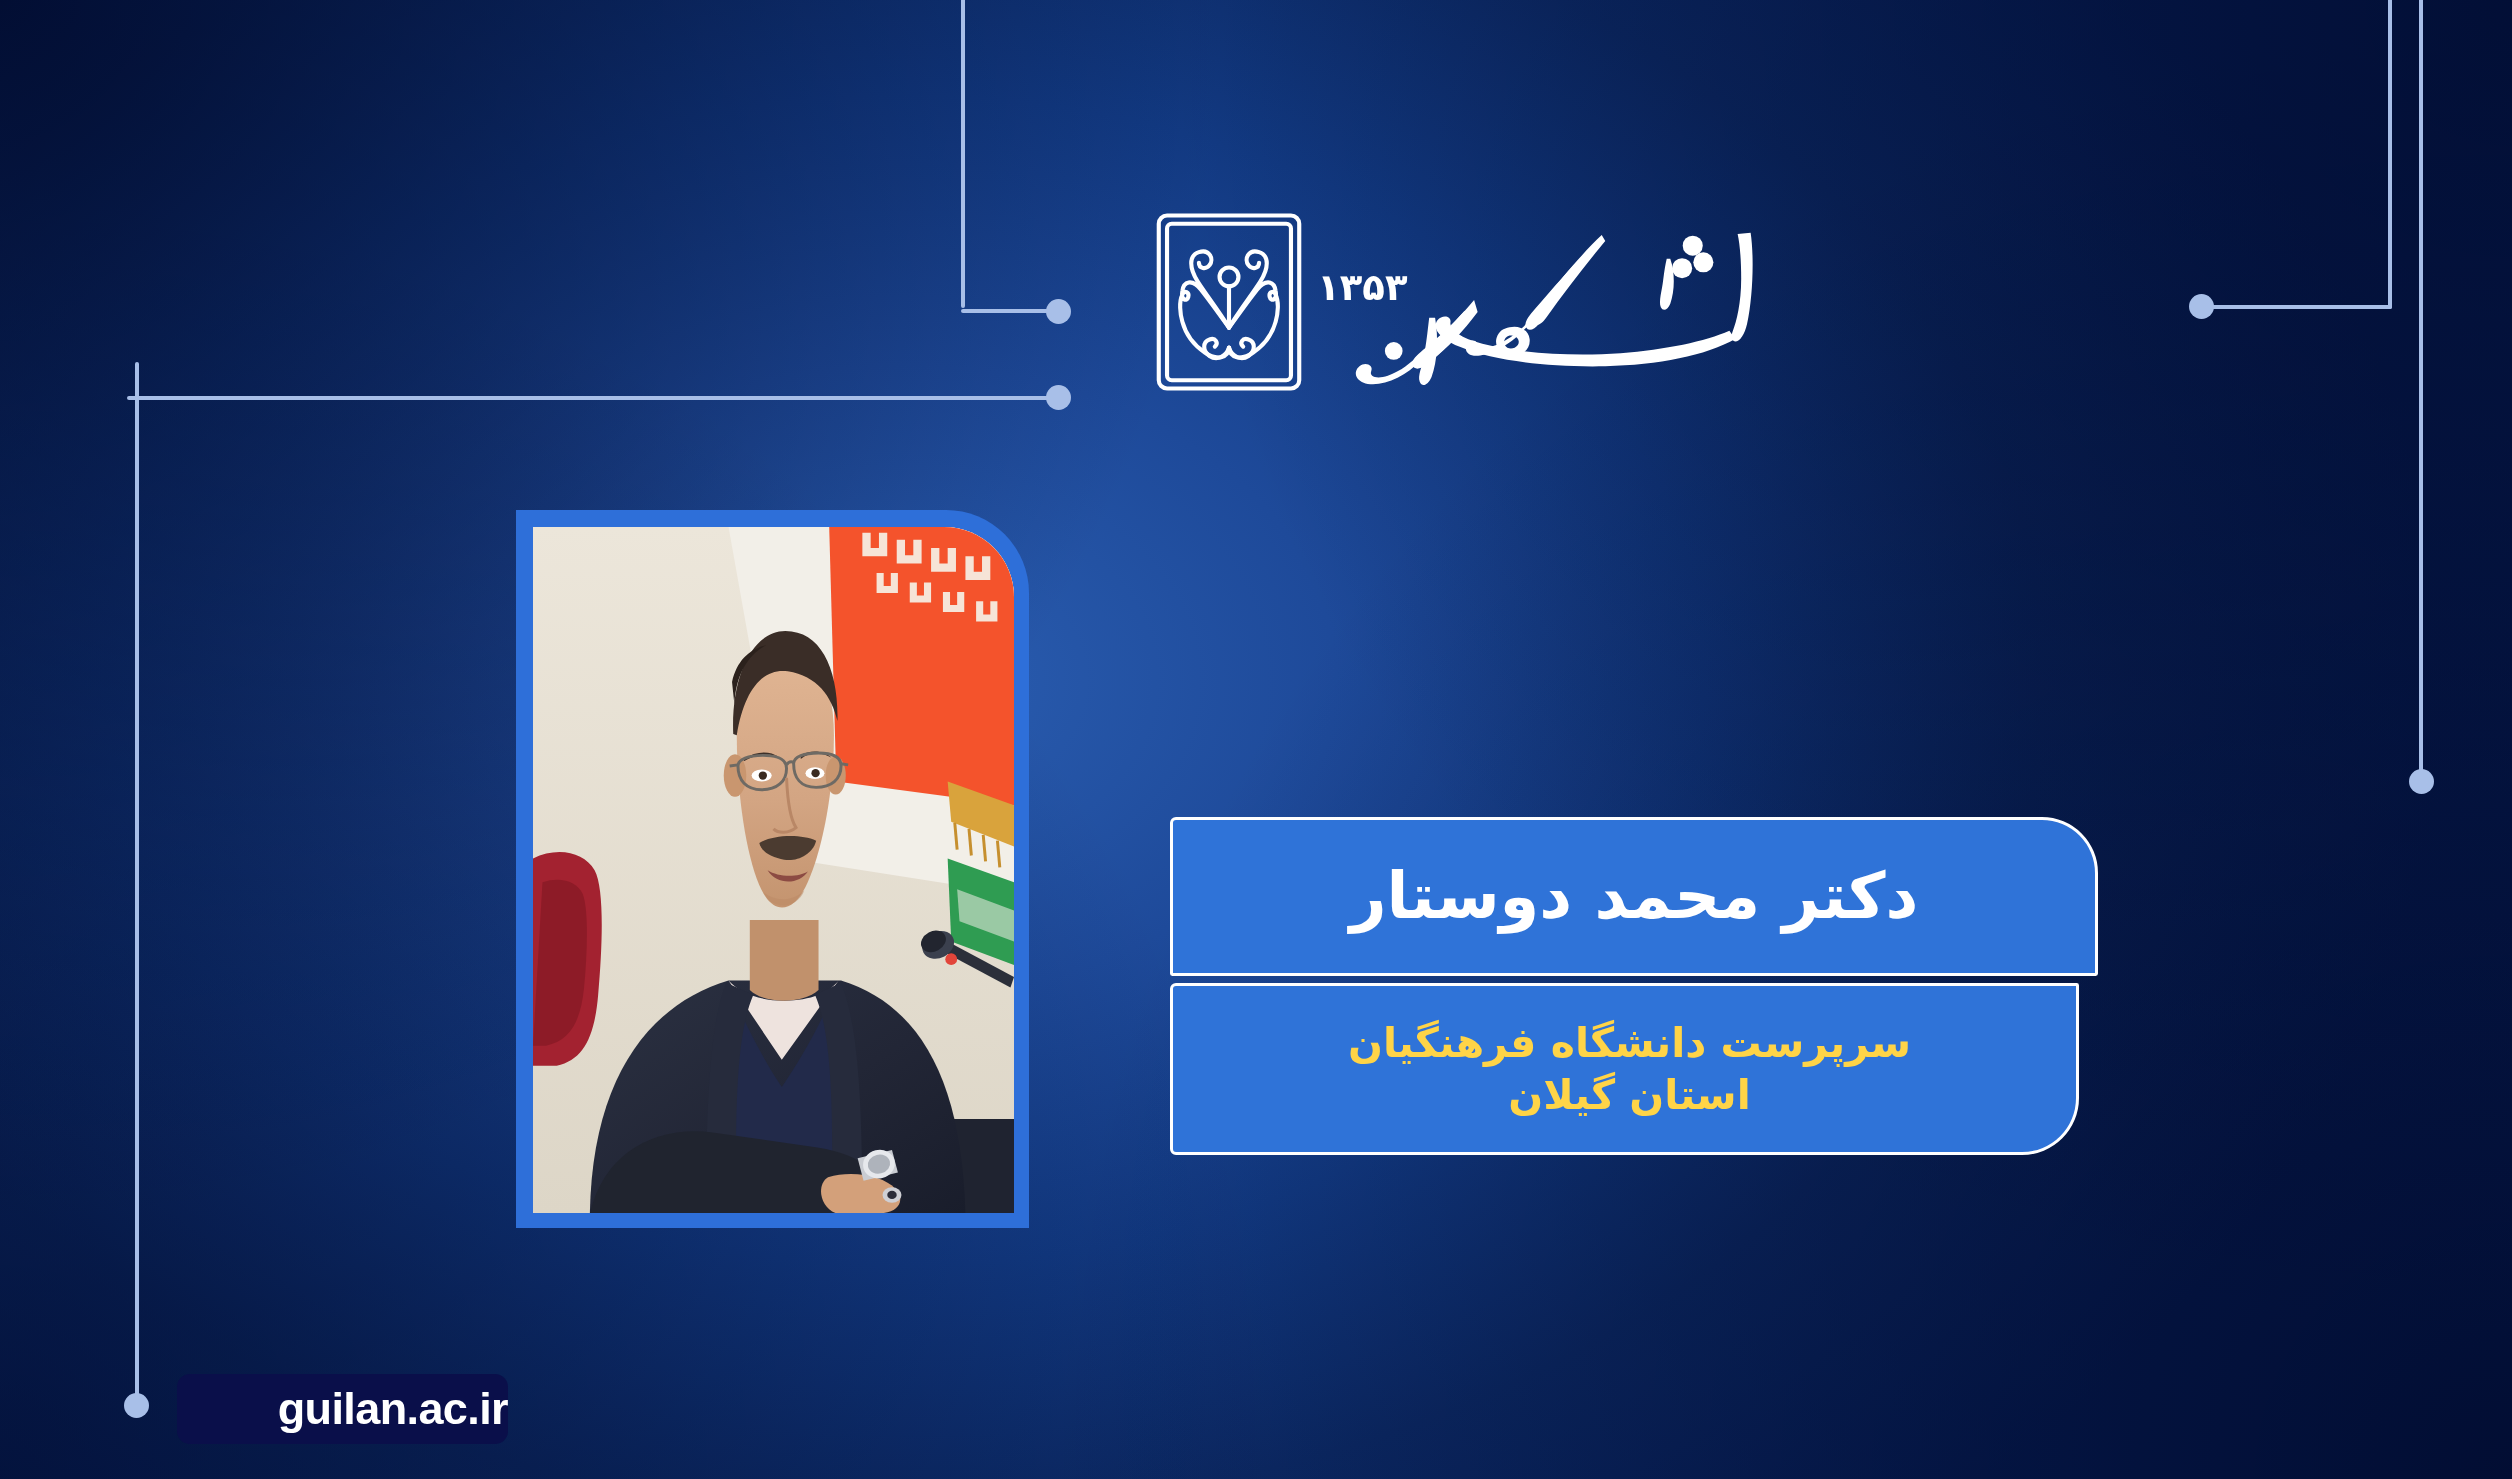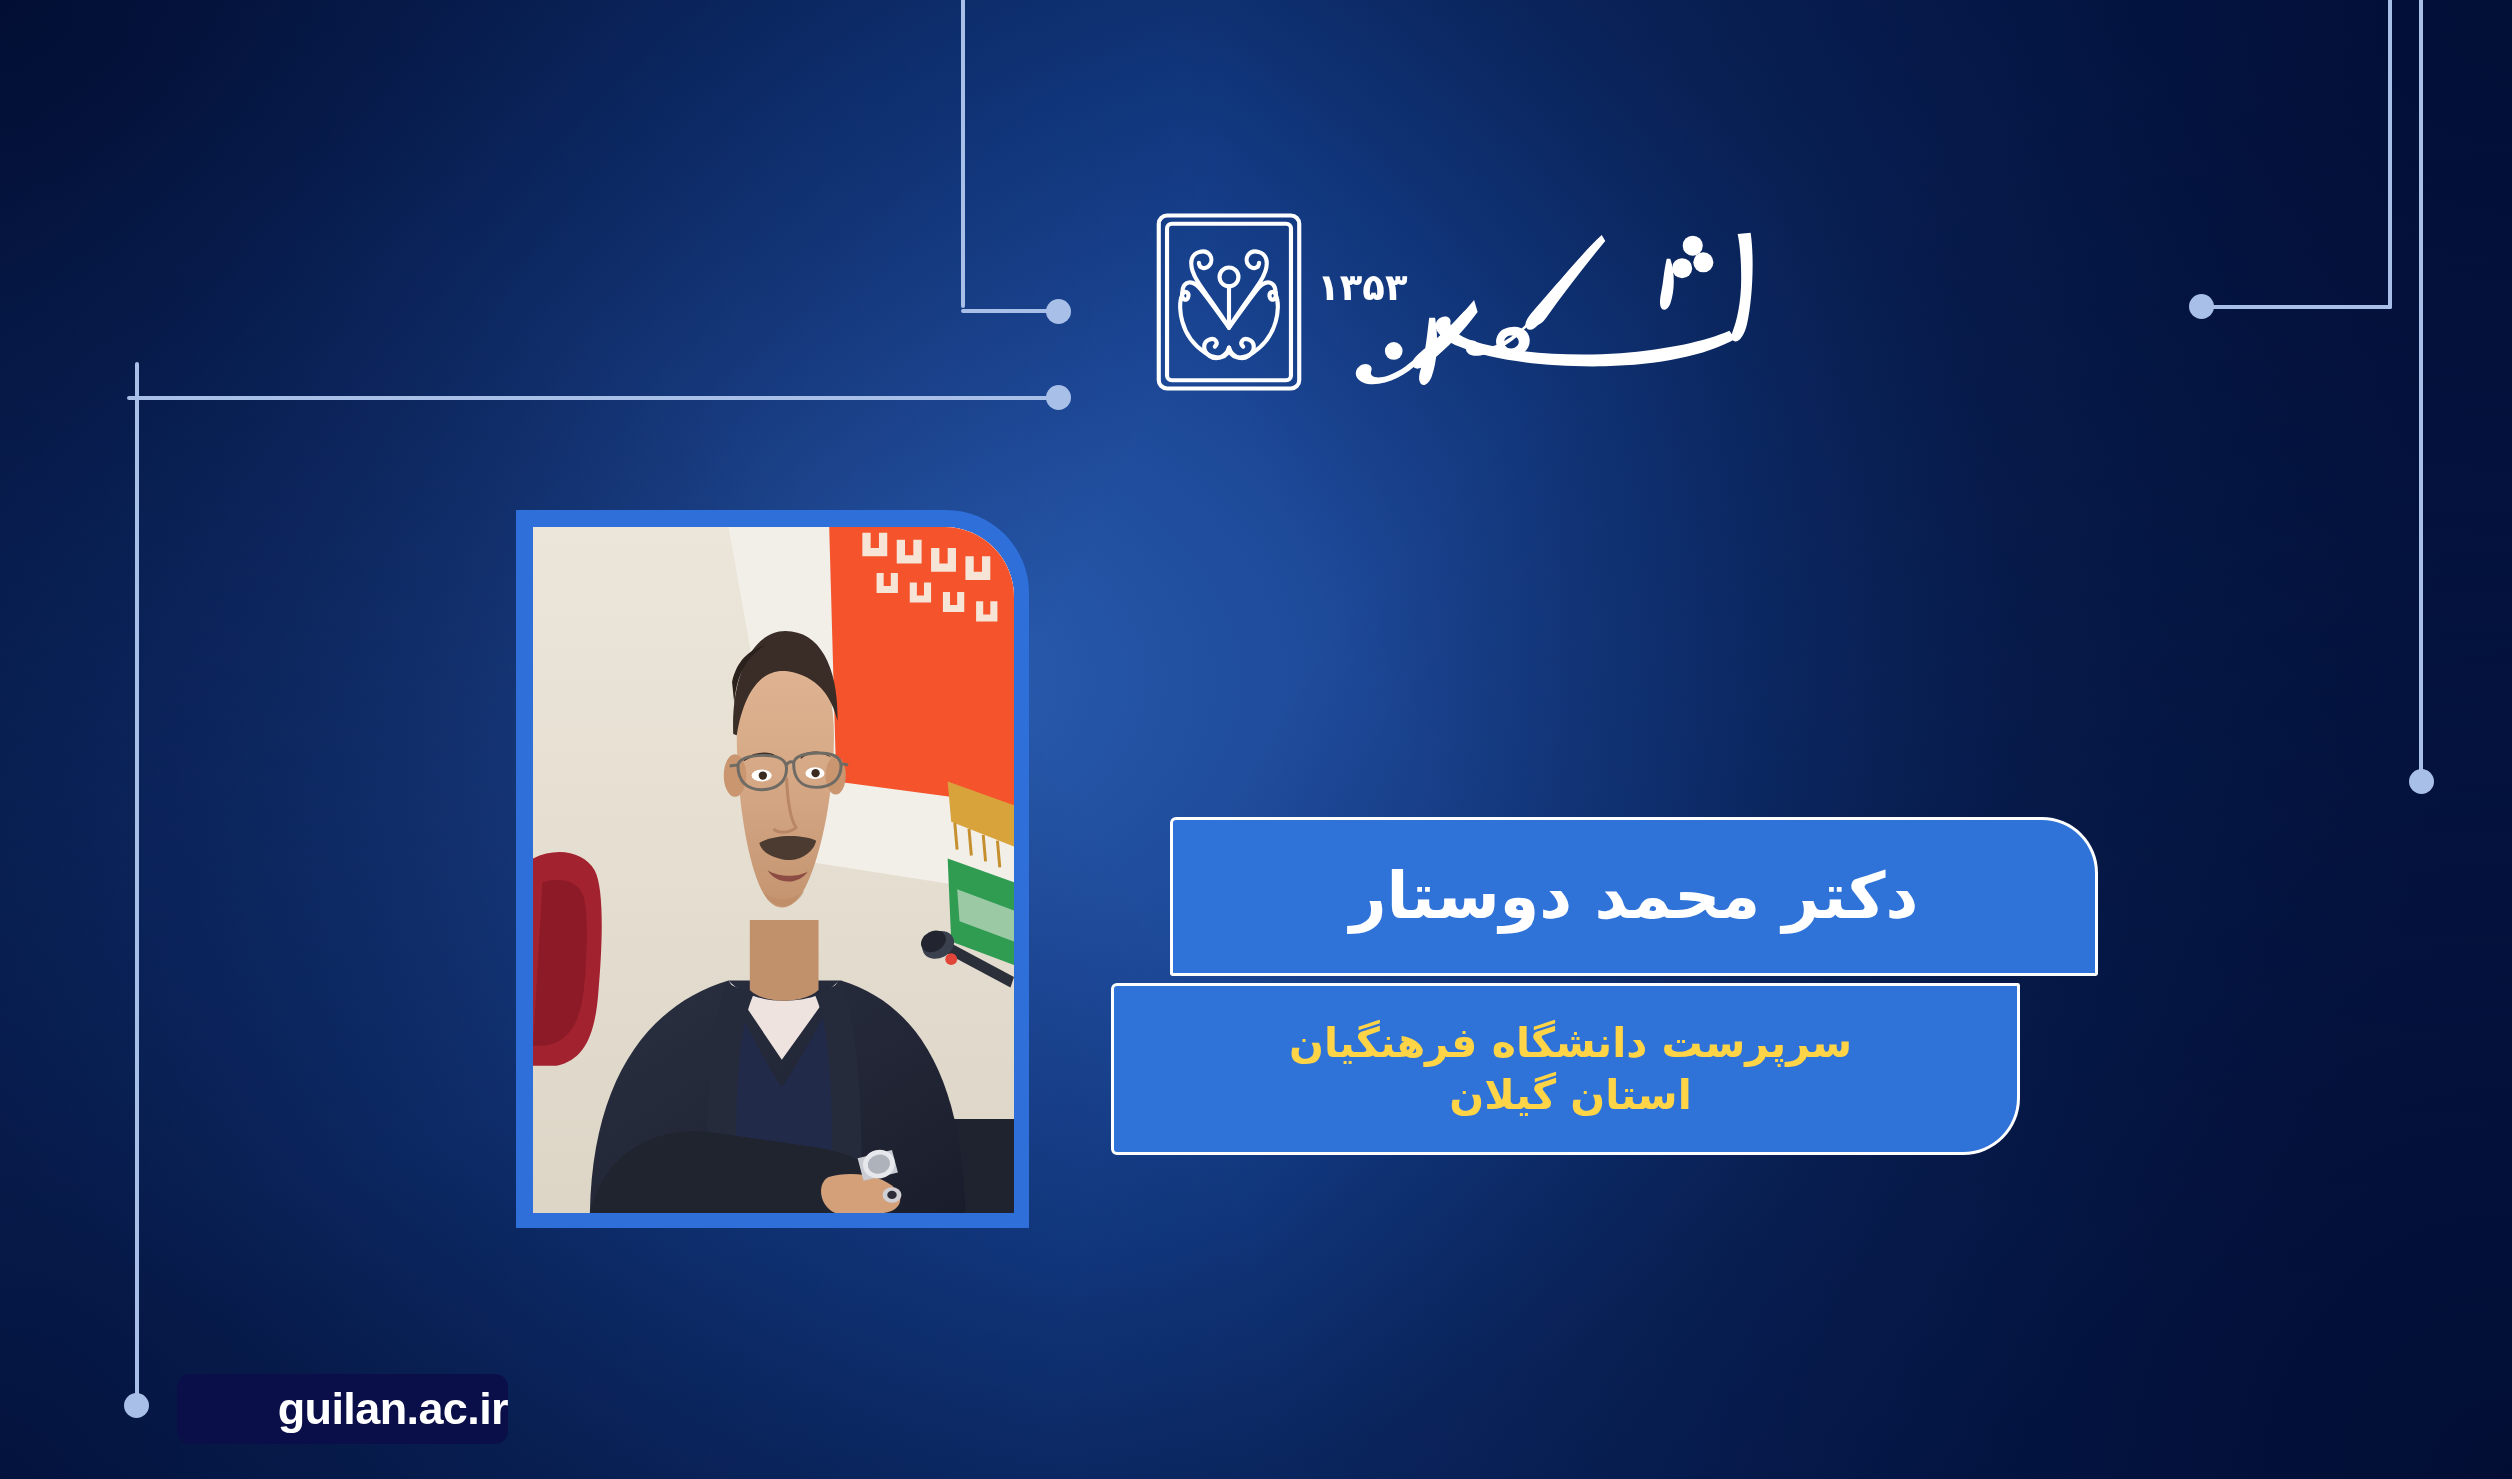--- a/index.html
+++ b/index.html
@@ -67,21 +67,21 @@
     border-radius:6px 56px 2.4px 2.4px;
     color:#ffffff;
     margin-top:8px;
   }
   #name-banner .txt{
     font-size:64px;font-weight:bold;line-height:1.05;
     font-family:"DejaVu Sans","Liberation Sans",sans-serif;
     letter-spacing:0.6px;
   }
   #role-banner{
-    left:1111px;top:983px;width:909px;height:172px;
+    left:1170px;top:983px;width:909px;height:172px;
     border-radius:6px 2.4px 57px 6px;
     color:#ffd447;
     padding-left:10px;
   }
   #role-banner .txt{
     font-size:41px;font-weight:bold;line-height:1.28;
     font-family:"DejaVu Sans","Liberation Sans",sans-serif;
   }
 
   

